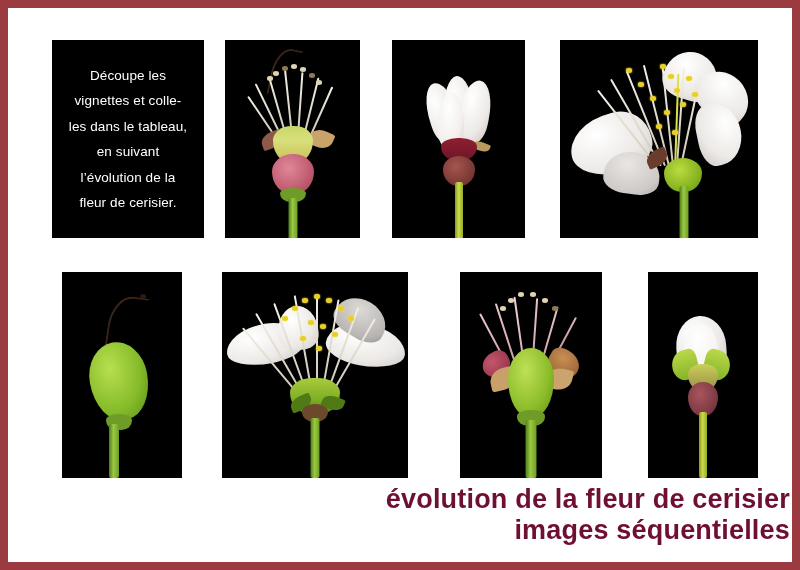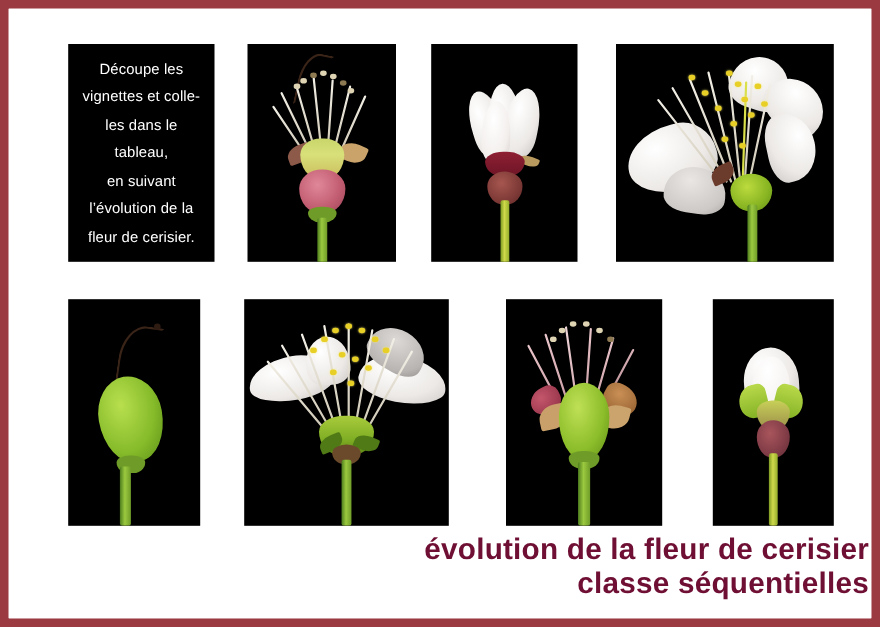--- a/index.html
+++ b/index.html
@@ -116,21 +116,21 @@
     position:absolute;
     border-radius:60% 10% 60% 10%;
   }
 </style>
 </head>
 <body>
 
 <div class="poster">
 <div class="sheet">
 
-  <div class="panel instructions" style="left:52px;top:30px;width:133px;height:198px;">
+  <div class="panel instructions" style="left:42px;top:30px;width:152px;height:198px;">
     <div class="txt">Découpe les
 vignettes et colle-
 les dans le tableau,
 en suivant
 l’évolution de la
 fleur de  cerisier.</div>
   </div>
 
   <div class="panel" style="left:215px;top:30px;width:135px;height:198px;">
     <div class="scene">
@@ -303,18 +303,18 @@
       <div class="sepal" style="left:24px;top:78px;width:26px;height:30px;background:linear-gradient(180deg,#b9d94a,#84b325);transform:rotate(-14deg);border-radius:60% 30% 50% 50%;"></div>
       <div class="sepal" style="left:56px;top:78px;width:26px;height:30px;background:linear-gradient(180deg,#b9d94a,#84b325);transform:rotate(14deg);border-radius:30% 60% 50% 50%;"></div>
       <div class="calyx" style="top:92px;width:30px;height:26px;background:linear-gradient(180deg,#c8d058,#9c8f4a);"></div>
       <div class="ovary" style="top:110px;width:30px;height:34px;background:radial-gradient(ellipse at 40% 35%,#a9555c,#803c46 60%,#5e2b33);"></div>
       <div class="stem" style="top:140px;width:8px;height:66px;background:linear-gradient(90deg,#7d9b22,#cfd94a 45%,#93ad2c);"></div>
     </div>
   </div>
 
   <div class="title-block">
     <div>évolution de la fleur de cerisier</div>
-    <div>classe séquentielles</div>
+    <div>images séquentielles</div>
   </div>
 
 
 </div>
 </div>
 
 </body></html>

